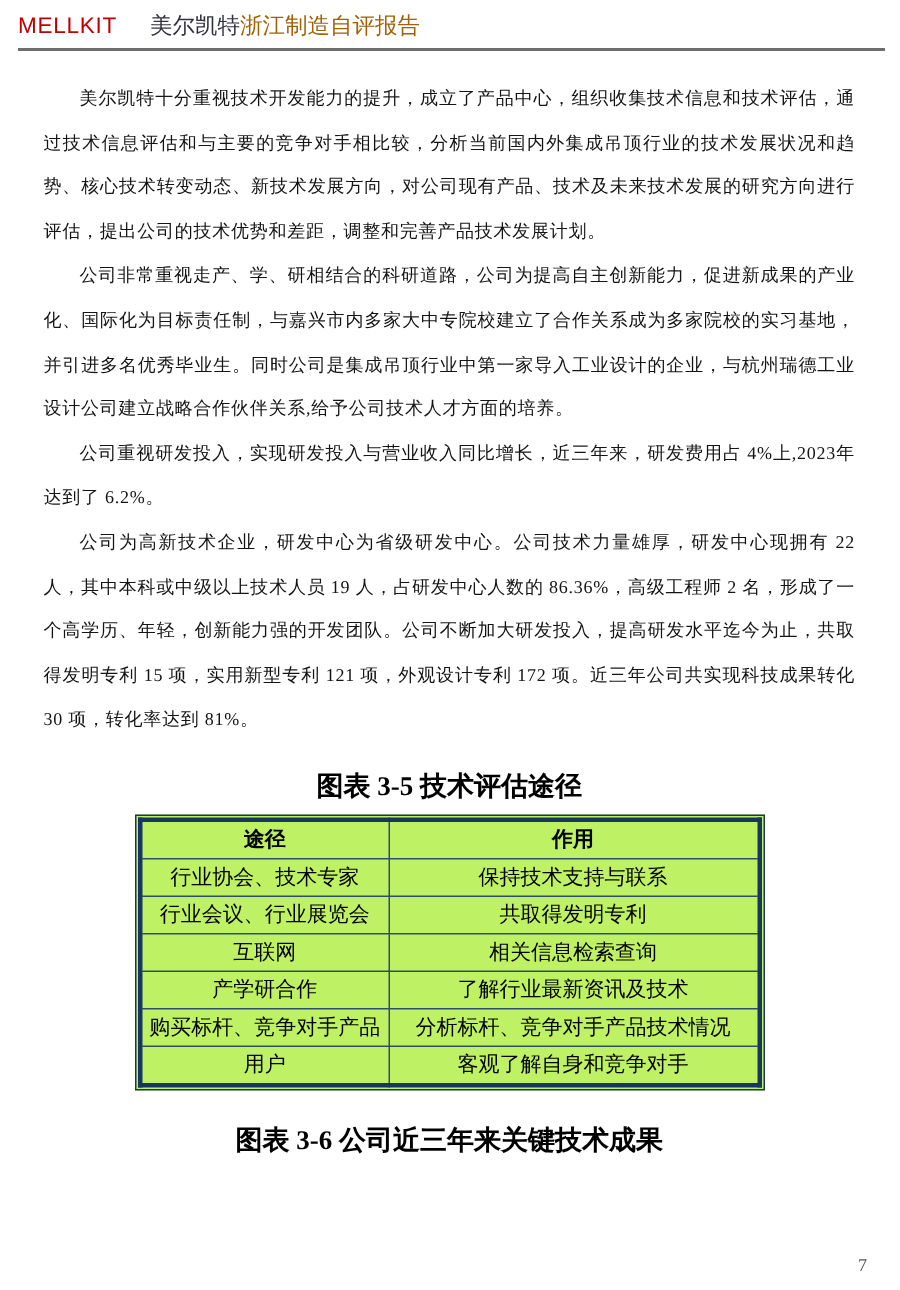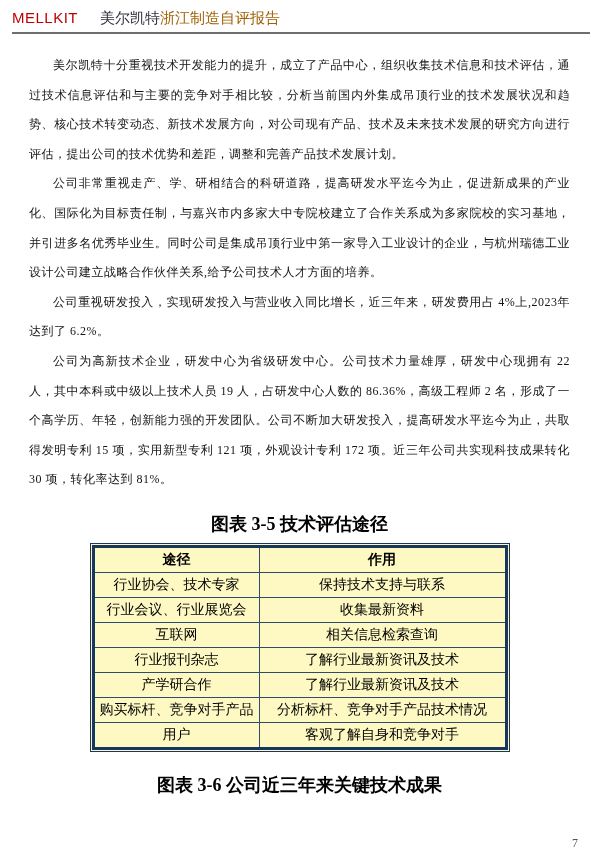--- a/index.html
+++ b/index.html
@@ -55,21 +55,21 @@
     color:#000;
   }
   .fig-caption.second{ margin-top:21px; }
   
   .table-wrap{
     width:420px;
     margin:7px auto 0 auto;
     border:1px solid #17375e;
     padding:1px;
     box-sizing:border-box;
-    background:#fef9c3;
+    background:#bef264;
   }
   table.eval-table{
     width:100%;
     border-collapse:collapse;
     table-layout:fixed;
     border:3px solid #17375e;
     font-size:14px;
     color:#000;
   }
   table.eval-table col.c1{ width:166px; }
@@ -98,21 +98,21 @@
 <body>
 
 <div class="page">
 
   <div class="report-header">
     <span class="brand">MELLKIT</span><span class="title-company">美尔凯特</span><span class="title-rest">浙江制造自评报告</span>
   </div>
 
   <div class="content">
     <p>美尔凯特十分重视技术开发能力的提升，成立了产品中心，组织收集技术信息和技术评估，通过技术信息评估和与主要的竞争对手相比较，分析当前国内外集成吊顶行业的技术发展状况和趋势、核心技术转变动态、新技术发展方向，对公司现有产品、技术及未来技术发展的研究方向进行评估，提出公司的技术优势和差距，调整和完善产品技术发展计划。</p>
-    <p>公司非常重视走产、学、研相结合的科研道路，提高研发水平迄今为止，促进新成果的产业化、国际化为目标责任制，与嘉兴市内多家大中专院校建立了合作关系成为多家院校的实习基地，并引进多名优秀毕业生。同时公司是集成吊顶行业中第一家导入工业设计的企业，与杭州瑞德工业设计公司建立战略合作伙伴关系,给予公司技术人才方面的培养。</p>
+    <p>公司非常重视走产、学、研相结合的科研道路，公司为提高自主创新能力，促进新成果的产业化、国际化为目标责任制，与嘉兴市内多家大中专院校建立了合作关系成为多家院校的实习基地，并引进多名优秀毕业生。同时公司是集成吊顶行业中第一家导入工业设计的企业，与杭州瑞德工业设计公司建立战略合作伙伴关系,给予公司技术人才方面的培养。</p>
     <p>公司重视研发投入，实现研发投入与营业收入同比增长，近三年来，研发费用占 4%上,2023年达到了 6.2%。</p>
     <p>公司为高新技术企业，研发中心为省级研发中心。公司技术力量雄厚，研发中心现拥有 22 人，其中本科或中级以上技术人员 19 人，占研发中心人数的 86.36%，高级工程师 2 名，形成了一个高学历、年轻，创新能力强的开发团队。公司不断加大研发投入，提高研发水平迄今为止，共取得发明专利 15 项，实用新型专利 121 项，外观设计专利 172 项。近三年公司共实现科技成果转化 30 项，转化率达到 81%。</p>
 
     <div class="fig-caption">图表 3-5 技术评估途径</div>
 
     <div class="table-wrap">
       <table class="eval-table">
         <colgroup>
             <col class="c1">
             <col class="c2">
@@ -121,29 +121,25 @@
             <tr>
           <th>途径</th>
           <th>作用</th>
         </tr>
         <tr>
           <td>行业协会、技术专家</td>
           <td>保持技术支持与联系</td>
         </tr>
         <tr>
           <td>行业会议、行业展览会</td>
-          <td>收集最新资料</td>
+          <td>共取得发明专利</td>
         </tr>
         <tr>
           <td>互联网</td>
           <td>相关信息检索查询</td>
-        </tr>
-        <tr>
-          <td>行业报刊杂志</td>
-          <td>了解行业最新资讯及技术</td>
         </tr>
         <tr>
           <td>产学研合作</td>
           <td>了解行业最新资讯及技术</td>
         </tr>
         <tr>
           <td>购买标杆、竞争对手产品</td>
           <td>分析标杆、竞争对手产品技术情况</td>
         </tr>
         <tr>

